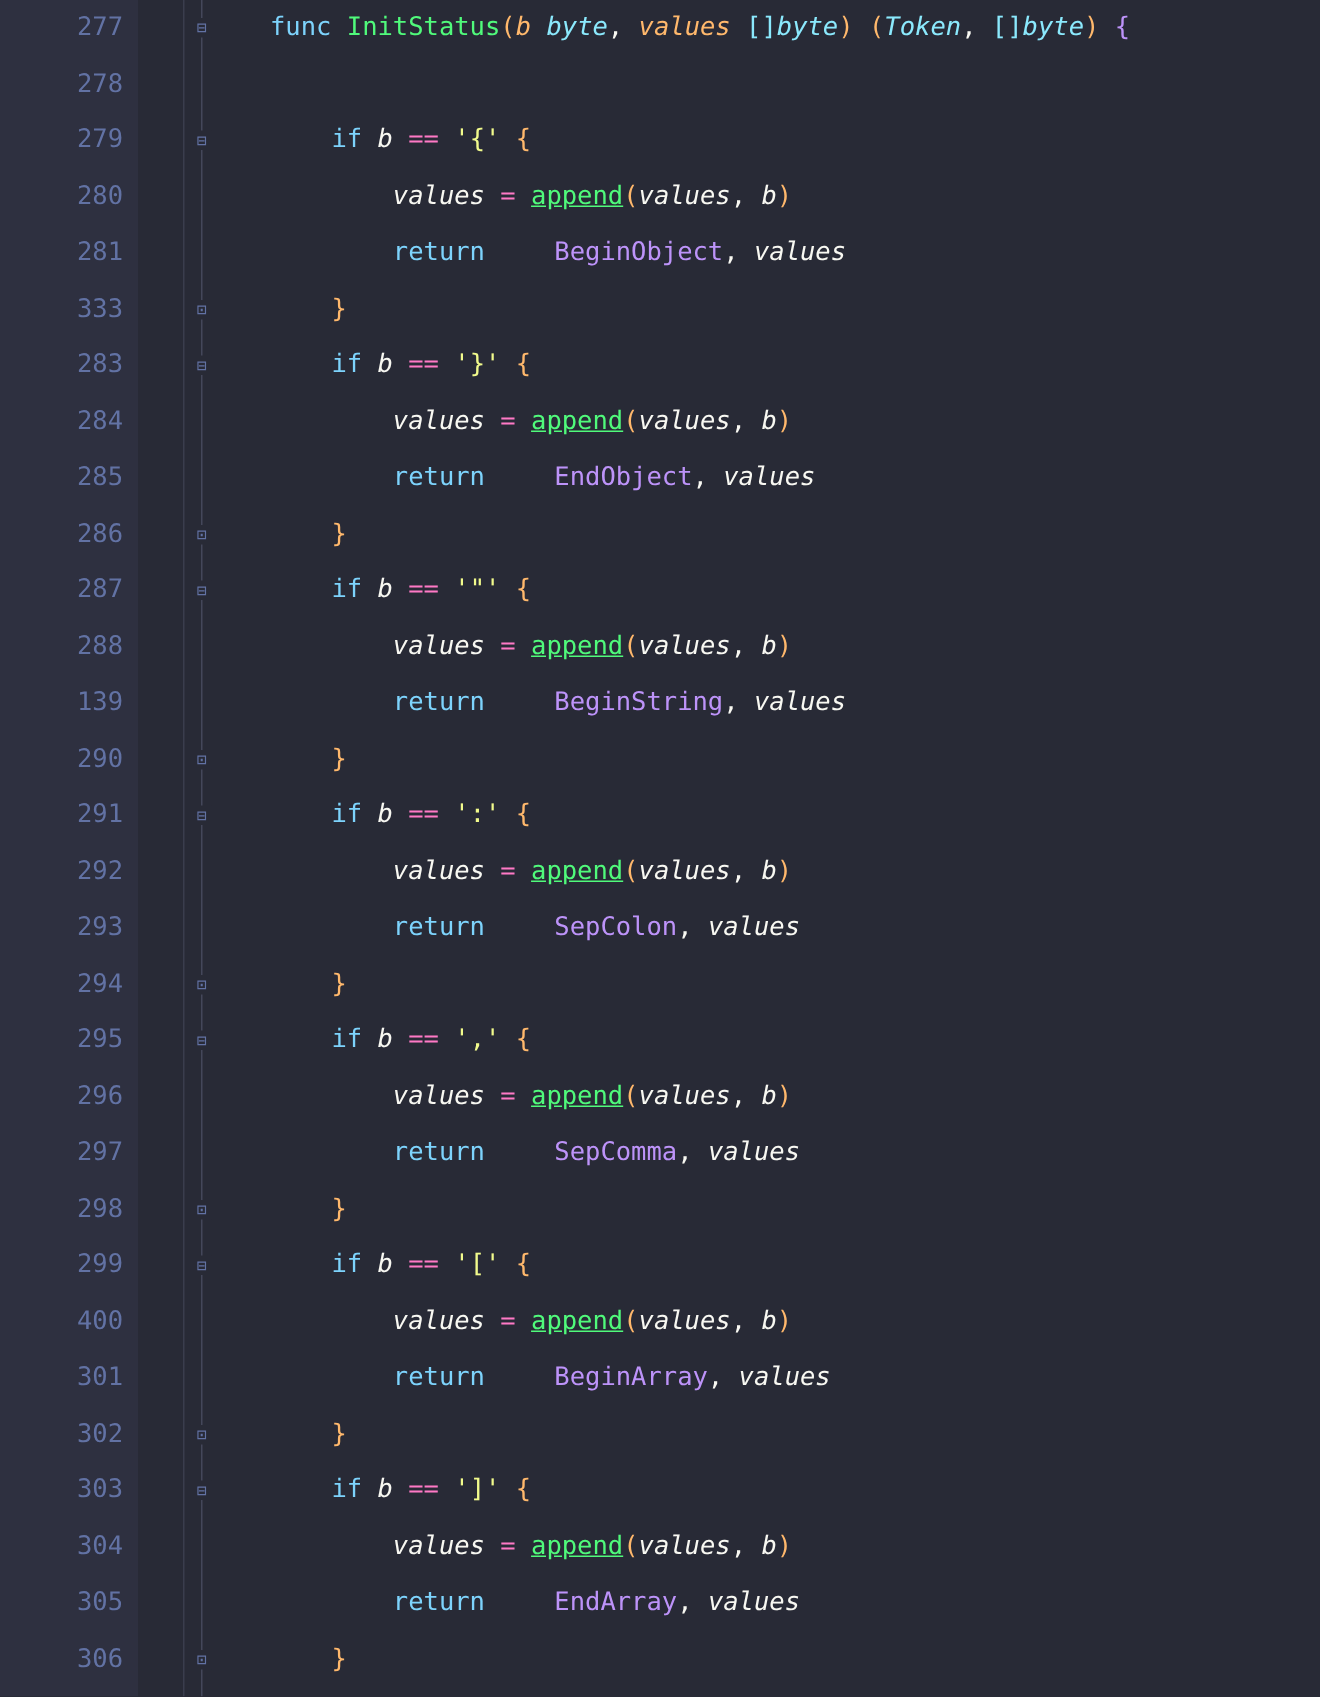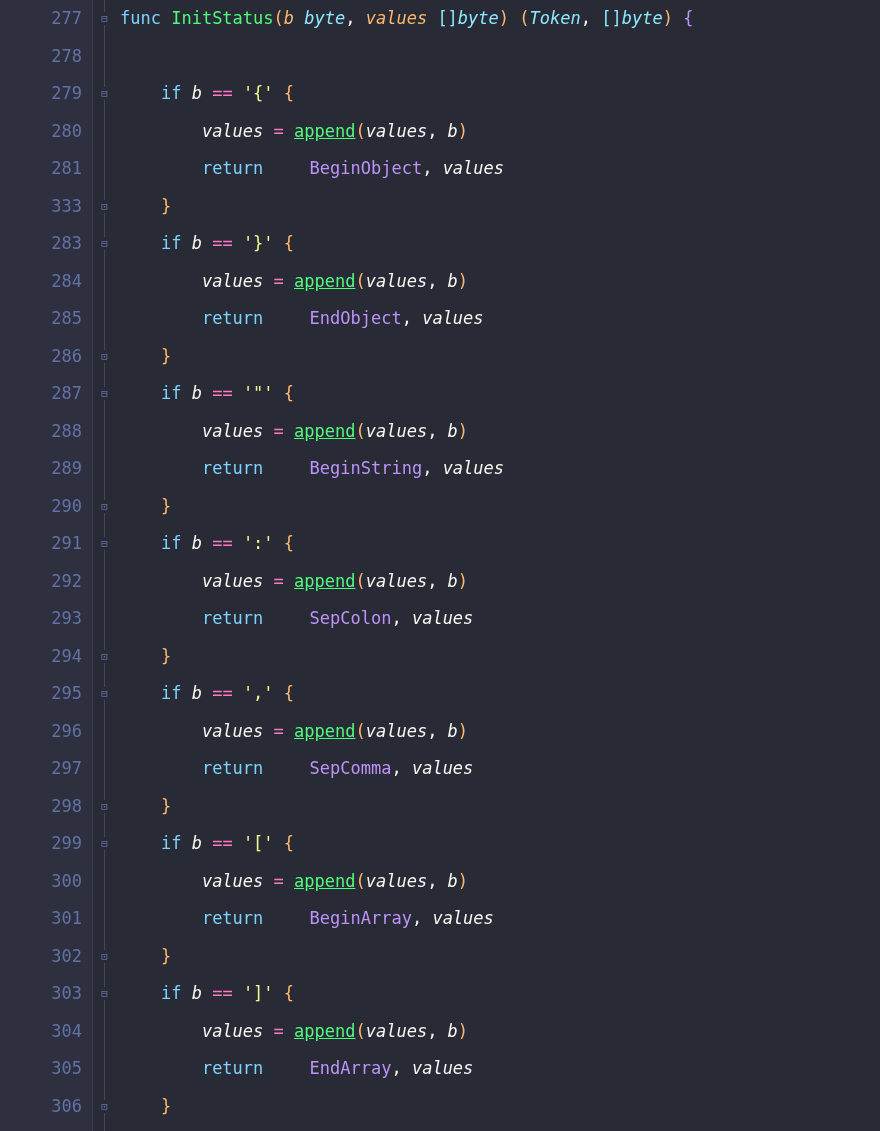--- a/index.html
+++ b/index.html
@@ -10,20 +10,21 @@
     line-height: 37.5px;
     color: #f8f8f2;
     width: 880px;
     height: 1131px;
     overflow: hidden;
     font-style: italic;
   }
   .editor {
     display: flex;
     height: 100%;
+    gap: 30px;
   }
   .gutter {
     background: #2e3040;
     width: 92px;
     flex-shrink: 0;
     text-align: right;
     padding-right: 10px;
     color: #6272a4;
     font-style: normal;
     user-select: none;
@@ -91,32 +92,32 @@
       <div class="ln">279</div>
       <div class="ln">280</div>
       <div class="ln">281</div>
       <div class="ln">333</div>
       <div class="ln">283</div>
       <div class="ln">284</div>
       <div class="ln">285</div>
       <div class="ln">286</div>
       <div class="ln">287</div>
       <div class="ln">288</div>
-      <div class="ln">289</div>
+      <div class="ln">139</div>
       <div class="ln">290</div>
       <div class="ln">291</div>
       <div class="ln">292</div>
       <div class="ln">293</div>
       <div class="ln">294</div>
       <div class="ln">295</div>
       <div class="ln">296</div>
       <div class="ln">297</div>
       <div class="ln">298</div>
       <div class="ln">299</div>
-      <div class="ln">300</div>
+      <div class="ln">400</div>
       <div class="ln">301</div>
       <div class="ln">302</div>
       <div class="ln">303</div>
       <div class="ln">304</div>
       <div class="ln">305</div>
       <div class="ln">306</div>
     </div>
   <div class="fold-col" id="foldcol">
     <div class="fold-line"></div>
   <div class="fold-icon" style="top: 12px;">⊟</div>

